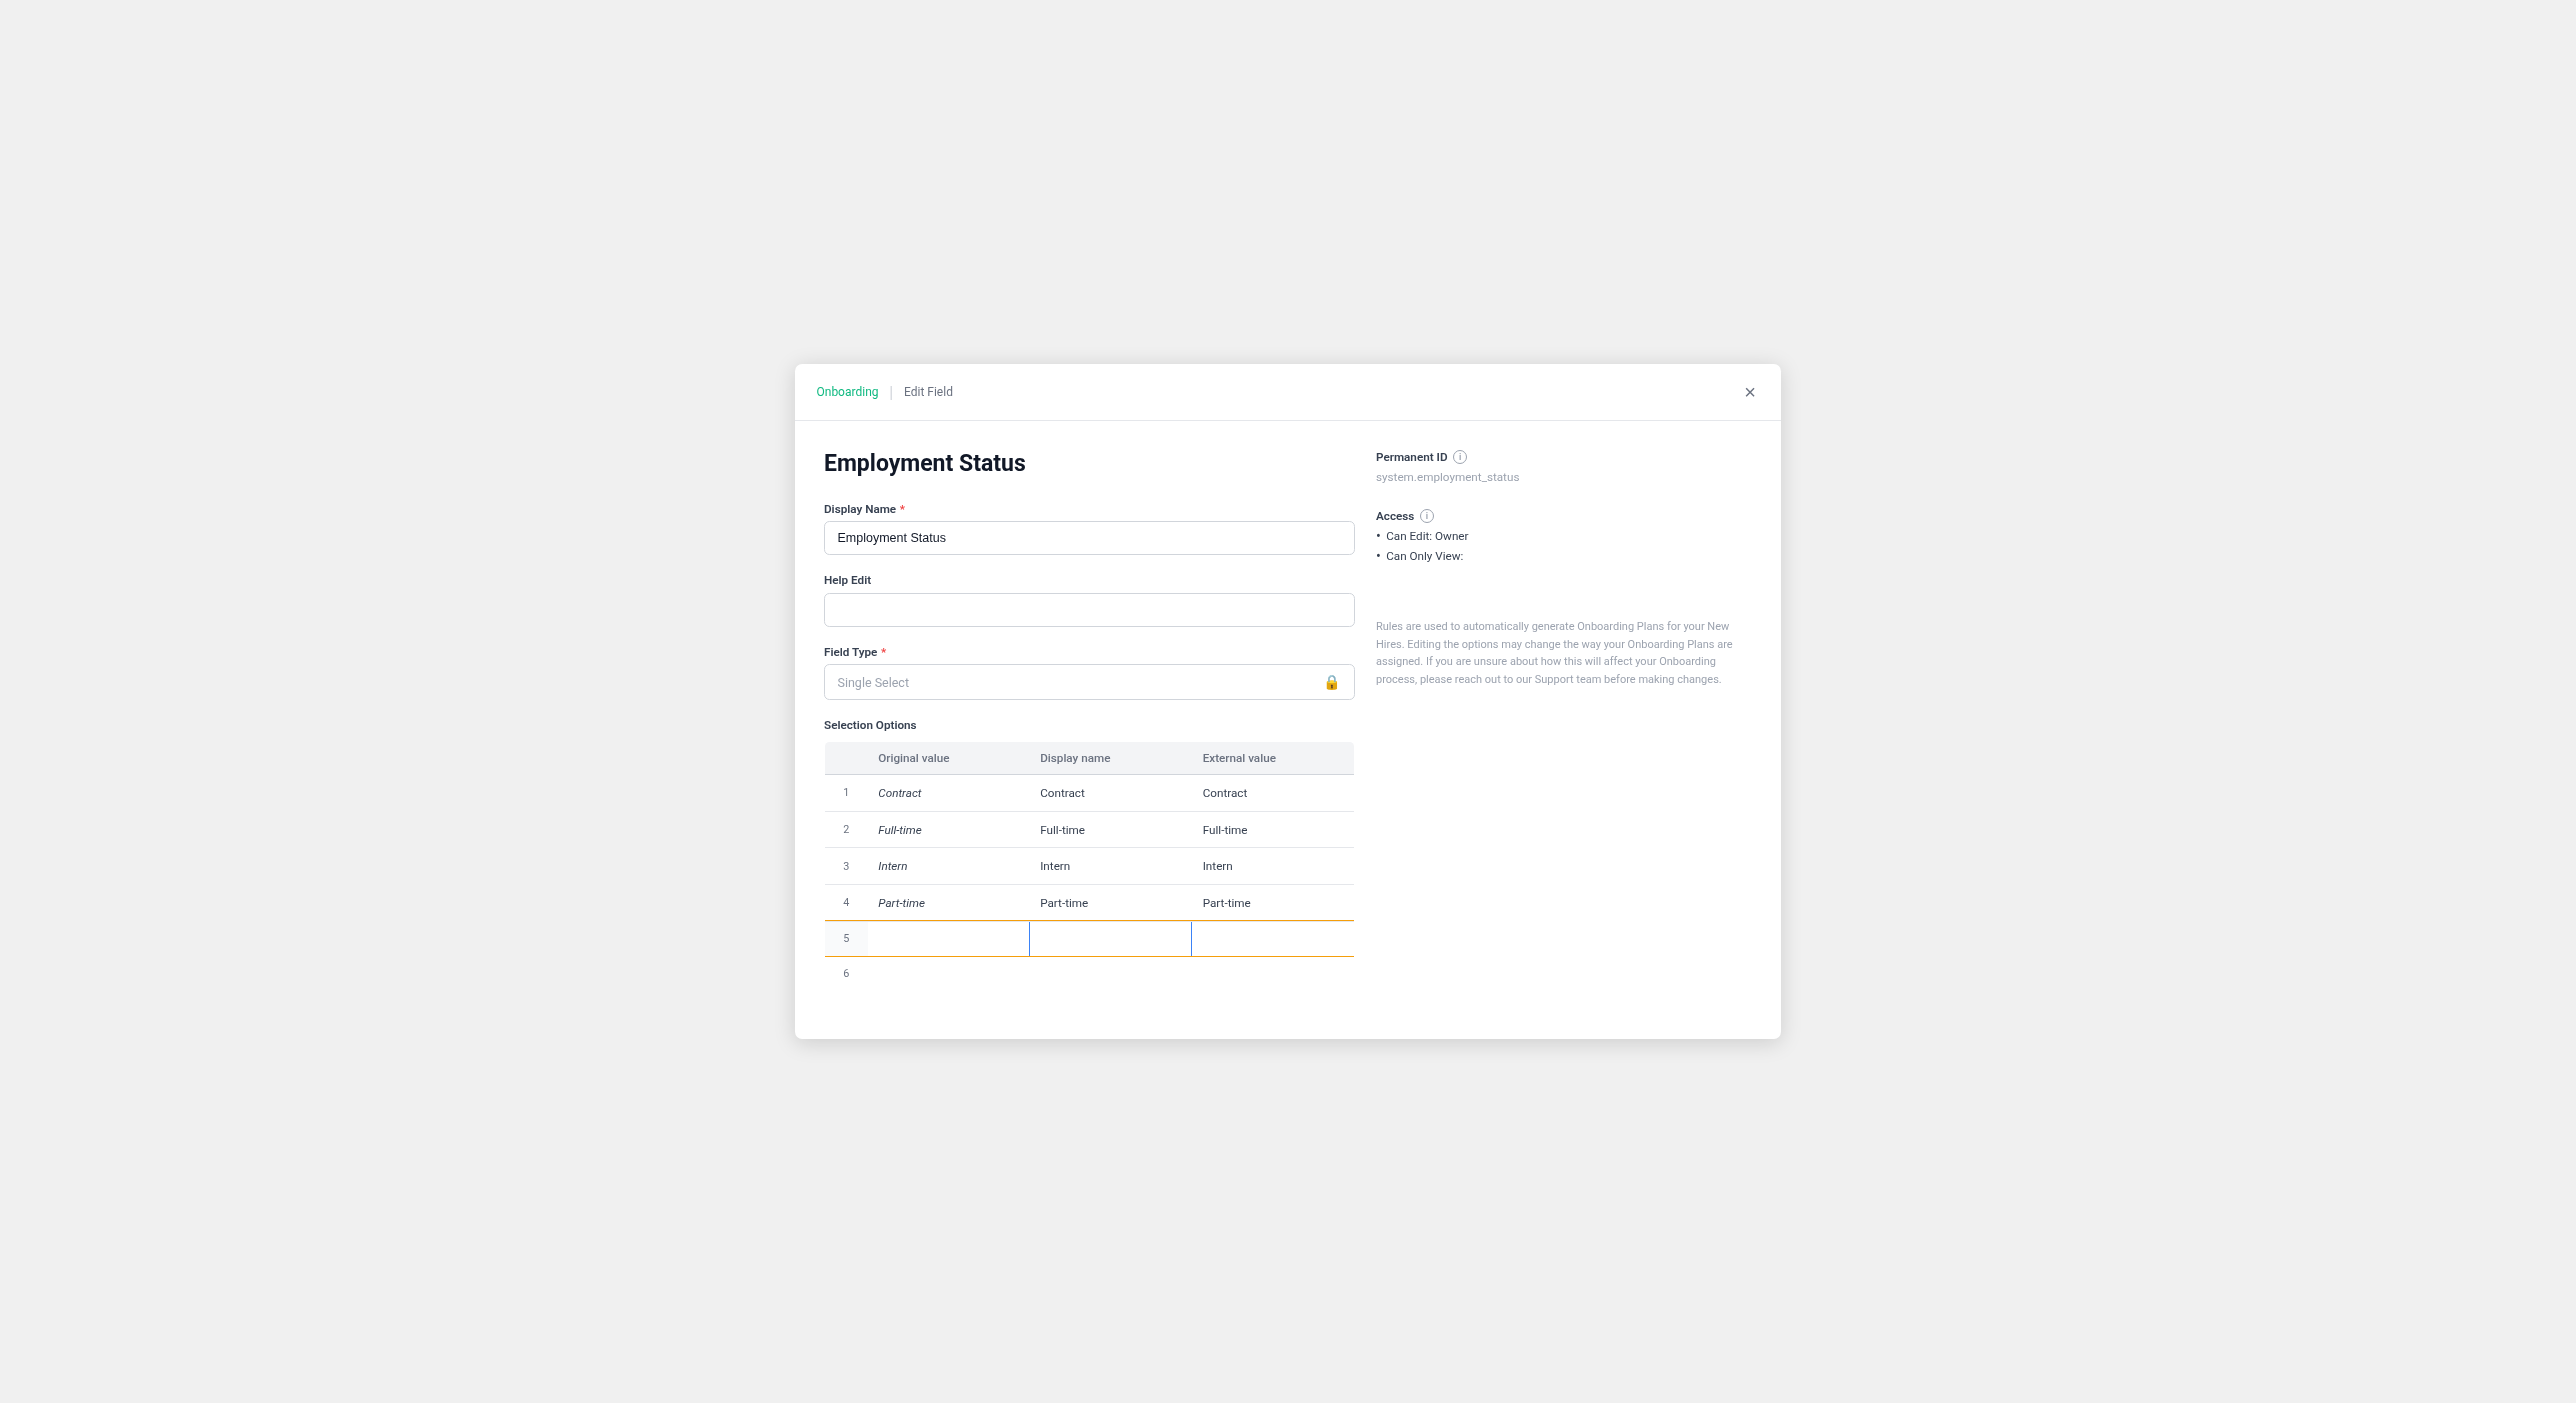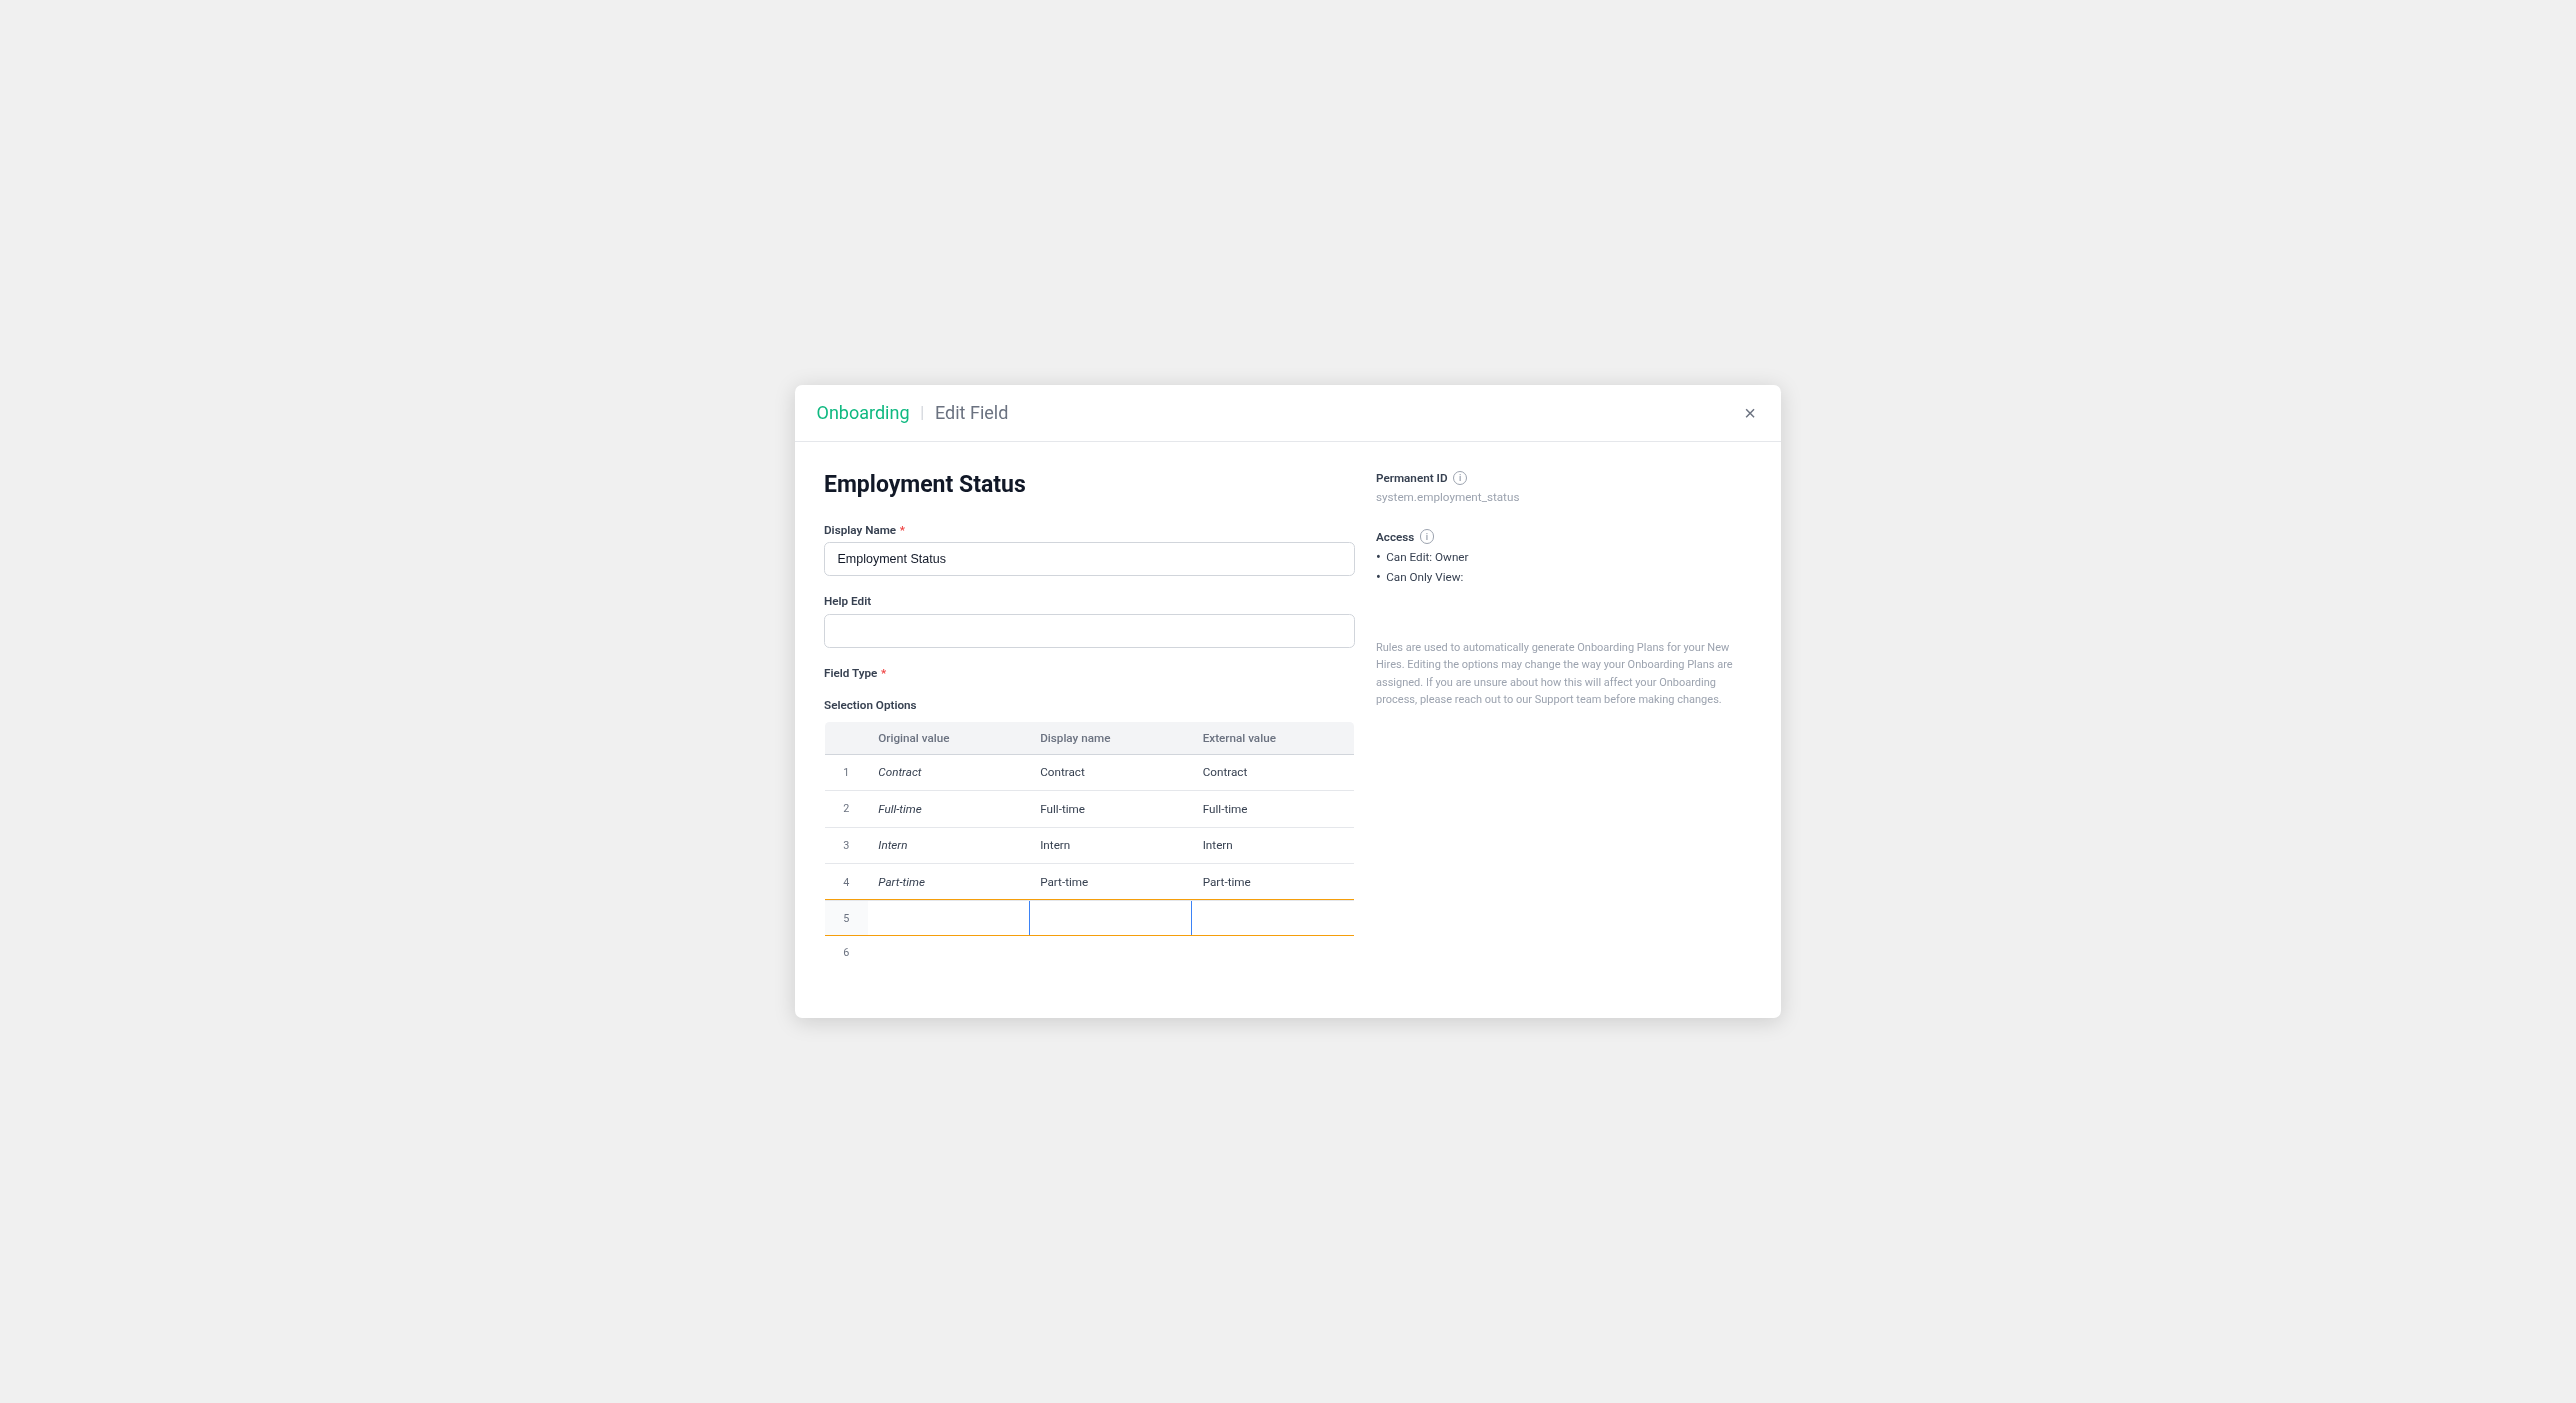--- a/index.html
+++ b/index.html
@@ -22,21 +22,21 @@
       position: relative;
     }
     .modal-header {
       display: flex;
       align-items: center;
       padding: 14.3px 21.5px;
       border-bottom: 0.9px solid #e5e7eb;
       gap: 0;
     }
     .breadcrumb-item {
-      font-size: 18px;
+      font-size: 12px;
       color: #6b7280;
     }
     .breadcrumb-item.active {
       color: #10b981;
     }
     .breadcrumb-sep {
       margin: 0 10.8px;
       color: #d1d5db;
       font-size: 16px;
     }
@@ -247,20 +247,24 @@
       <div class="form-group">
         <label class="form-label">Help Edit</label>
         <input class="form-input" type="text" value="" style="">
       </div>
 
       <div class="form-group">
         <label class="form-label">
           <span>Field Type</span>
           <span class="required">*</span>
         </label>
+        <div class="field-type-input">
+          <span>Single Select</span>
+          <span class="lock-icon">🔒</span>
+        </div>
       </div>
 
       <div class="form-group">
         <div class="selection-options-label">Selection Options</div>
         <table class="options-table">
           <thead>
             <tr>
               <th></th>
               <th>Original value</th>
               <th>Display name</th>

